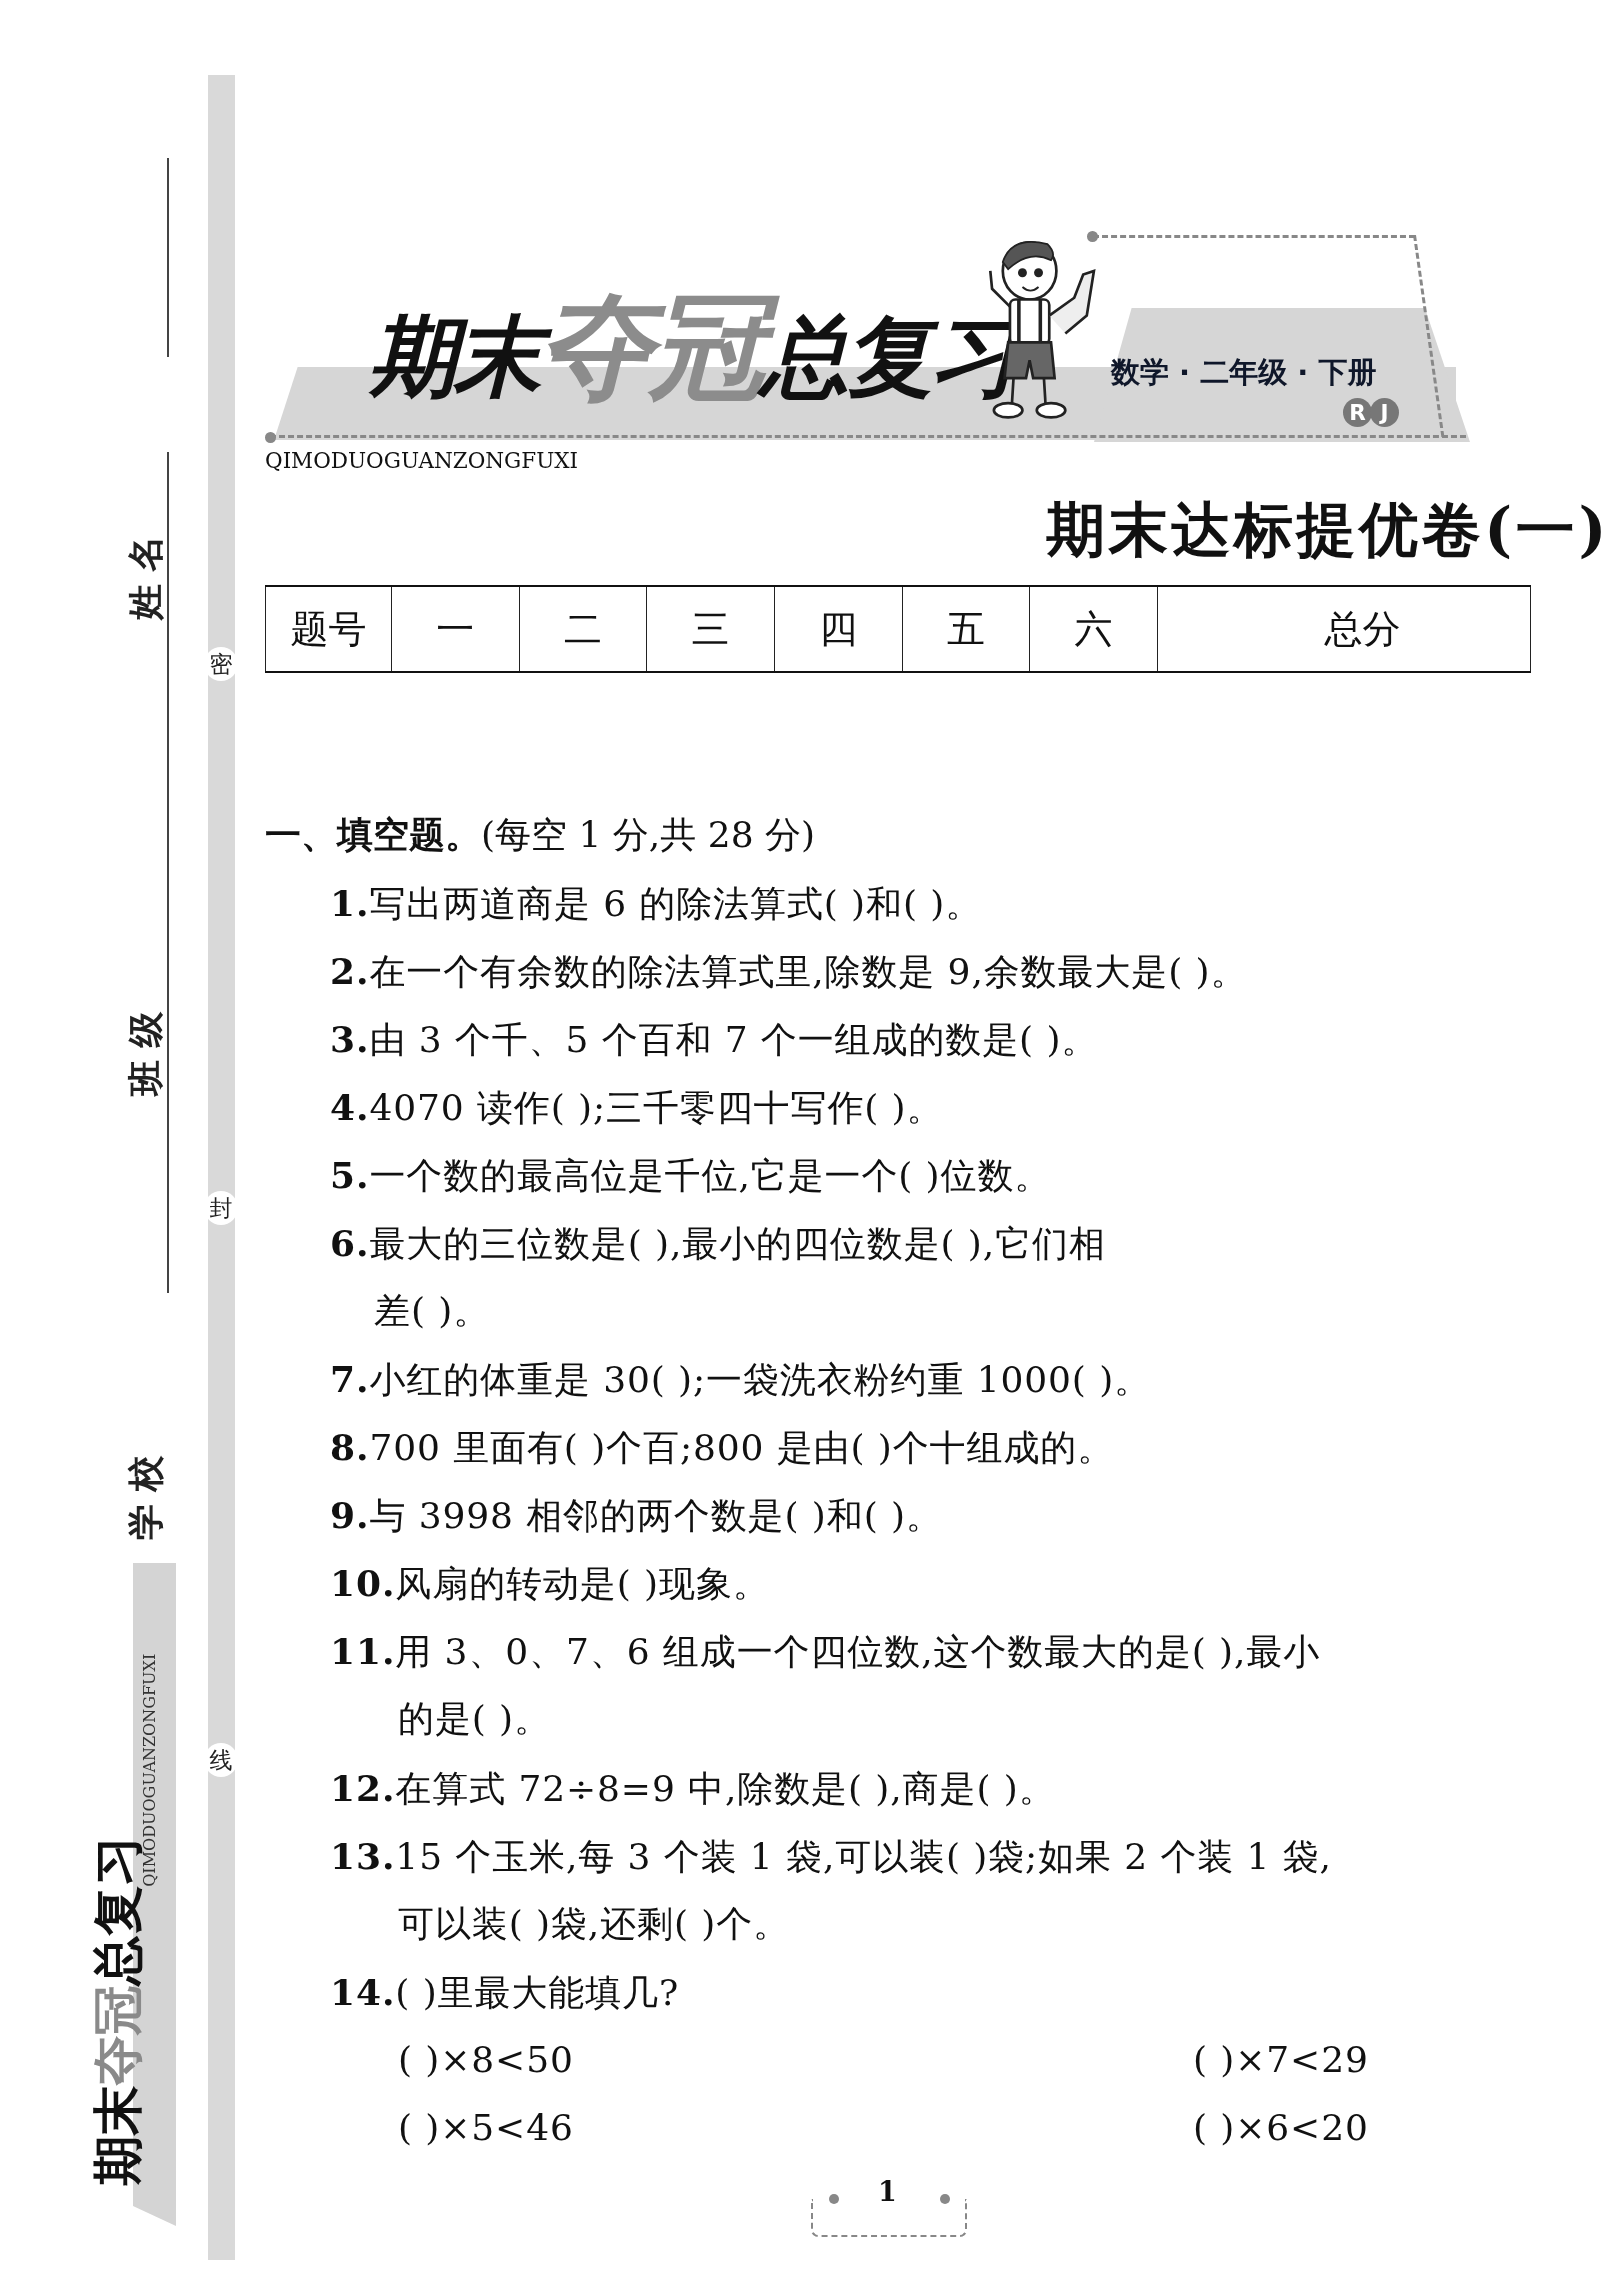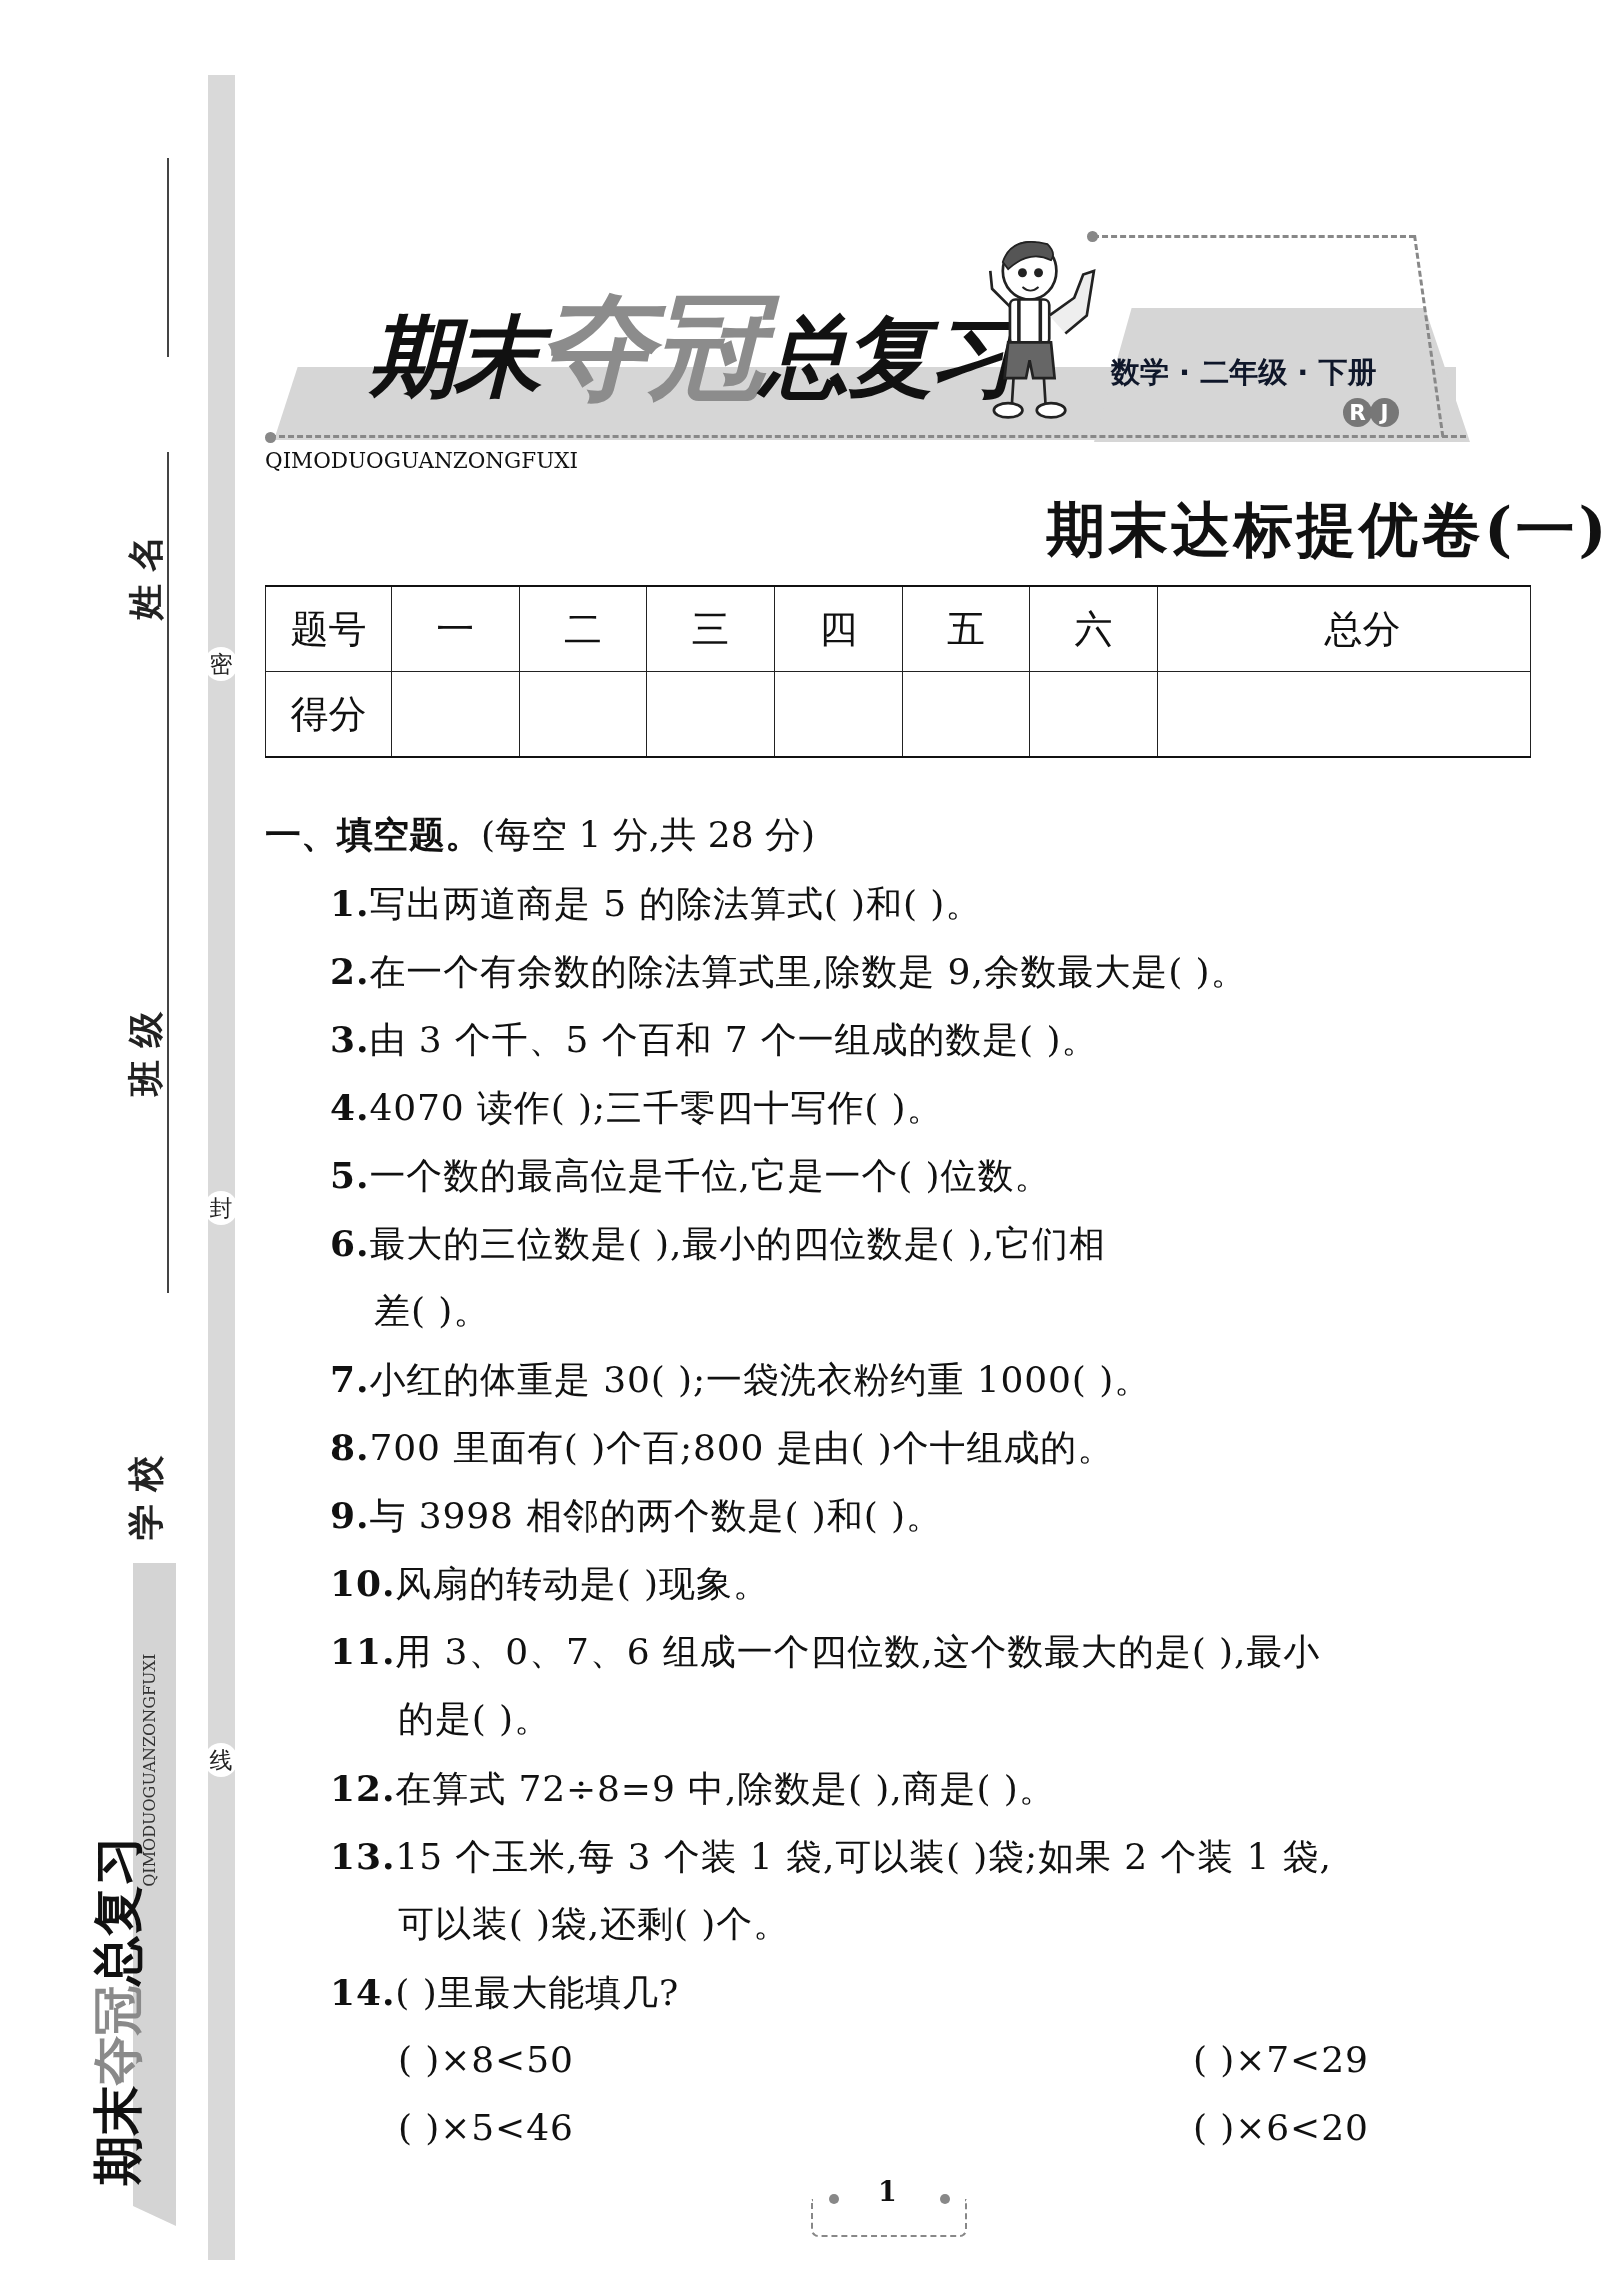--- a/index.html
+++ b/index.html
@@ -136,38 +136,28 @@
       <tr>
     <td>题号</td>
     <td>一</td>
     <td>二</td>
     <td>三</td>
     <td>四</td>
     <td>五</td>
     <td>六</td>
     <td>总分</td>
   </tr>
-  <tr>
-    <td>得分</td>
-    <td></td>
-    <td></td>
-    <td></td>
-    <td></td>
-    <td></td>
-    <td></td>
-    <td></td>
-  </tr>
 </tbody>
   </table>
 
 <div class="abs section-head">
   <b>一、</b><b>填空题。</b><span>(每空 1 分,共 28 分)</span>
 </div>
 
-<div class="abs q" style="top:878px"><b class="num">1.</b><span>写出两道商是 5 的除法算式(              )和(              )。</span></div>
+<div class="abs q" style="top:878px"><b class="num">1.</b><span>写出两道商是 6 的除法算式(              )和(              )。</span></div>
 <div class="abs q" style="top:946px"><b class="num">2.</b><span>在一个有余数的除法算式里,除数是 9,余数最大是(          )。</span></div>
 <div class="abs q" style="top:1014px"><b class="num">3.</b><span>由 3 个千、5 个百和 7 个一组成的数是(          )。</span></div>
 <div class="abs q" style="top:1082px"><b class="num">4.</b><span>4070 读作(              );三千零四十写作(          )。</span></div>
 <div class="abs q" style="top:1150px"><b class="num">5.</b><span>一个数的最高位是千位,它是一个(          )位数。</span></div>
 <div class="abs q" style="top:1218px"><b class="num">6.</b><span>最大的三位数是(          ),最小的四位数是(          ),它们相</span></div>
 <div class="abs cont" style="top:1286px">差(          )。</div>
 <div class="abs q" style="top:1354px"><b class="num">7.</b><span>小红的体重是 30(          );一袋洗衣粉约重 1000(          )。</span></div>
 <div class="abs q" style="top:1422px"><b class="num">8.</b><span>700 里面有(          )个百;800 是由(          )个十组成的。</span></div>
 <div class="abs q" style="top:1490px"><b class="num">9.</b><span>与 3998 相邻的两个数是(          )和(          )。</span></div>
 <div class="abs q" style="top:1558px"><b class="num">10.</b><span>风扇的转动是(          )现象。</span></div>

